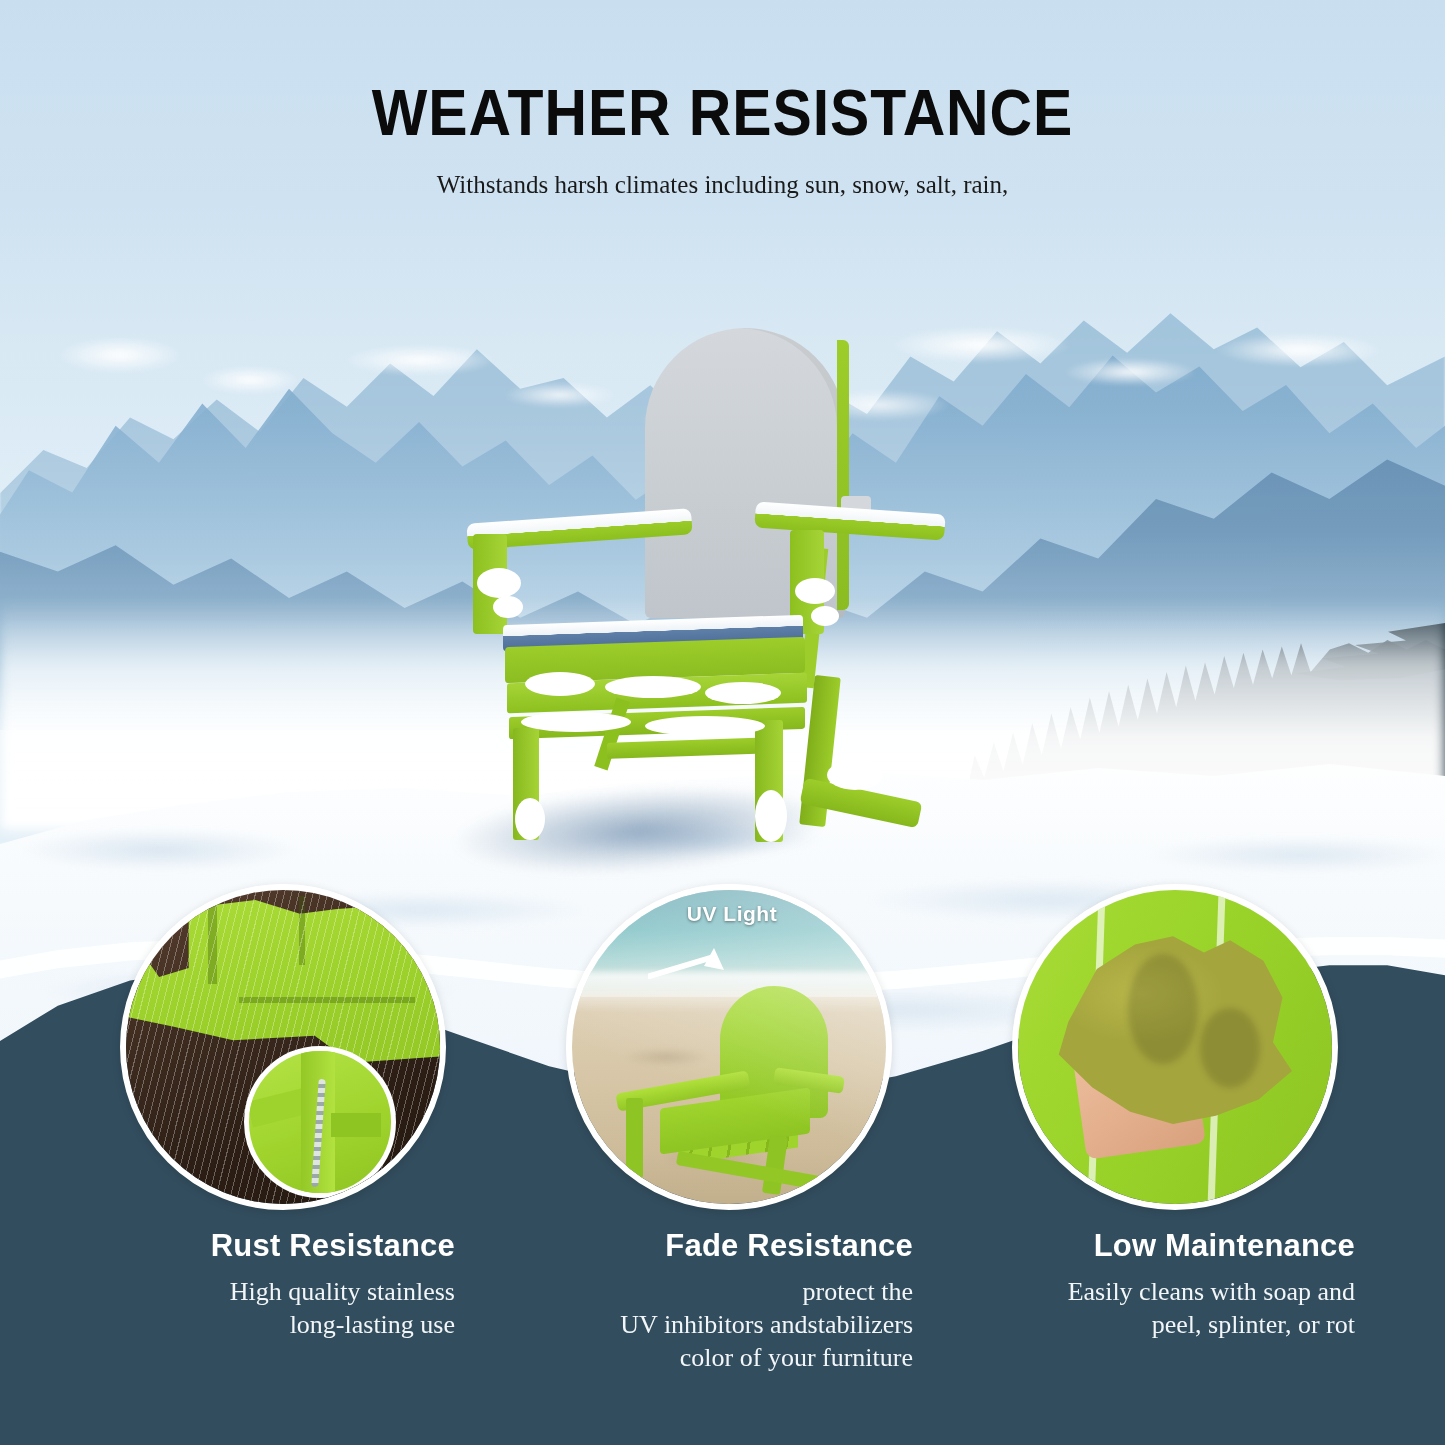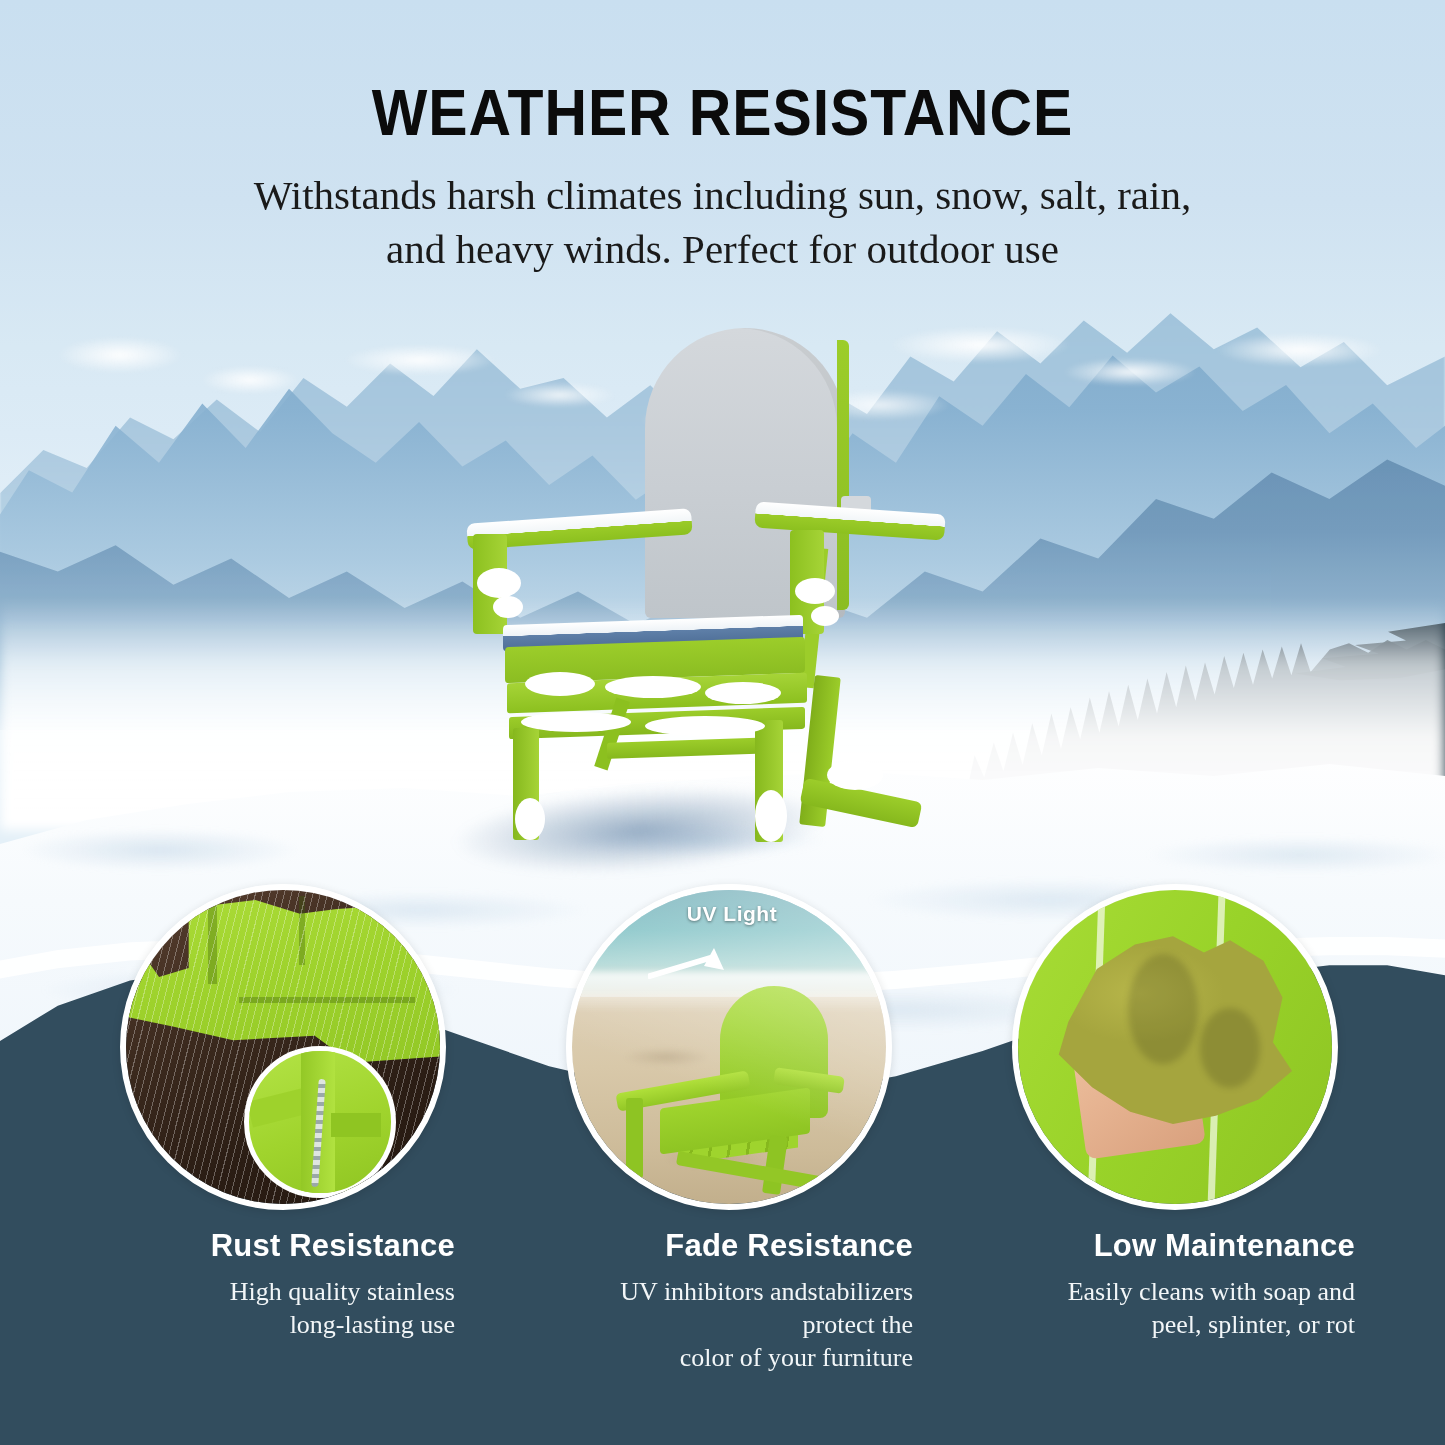--- a/index.html
+++ b/index.html
@@ -204,21 +204,21 @@
     font-weight:bold;
     font-size:64px;
     letter-spacing:1px;
     color:#0b0b0b;
     transform:scaleX(.92);
   }
   .subtitle{
     margin:18px auto 0;
     width:960px;
     font-family:"Liberation Serif", serif;
-    font-size:41px;
+    font-size:25px;
     line-height:1.32;
     color:#1a1a1a;
   }
   .subtitle .l2{display:block;}
 
   
   .darkpanel{
     position:absolute;left:0;top:940px;width:1445px;height:505px;
     background:#324d5e;
     clip-path:polygon(
@@ -402,21 +402,20 @@
     <div class="snowclump" style="left:190px;top:396px;width:120px;height:20px;"></div>
     <div class="snowclump" style="left:60px;top:478px;width:30px;height:42px;"></div>
     <div class="snowclump" style="left:300px;top:470px;width:32px;height:52px;"></div>
     <div class="snowclump" style="left:372px;top:440px;width:56px;height:30px;"></div>
   </div>
 
   <div class="header">
     <h1 class="title">WEATHER RESISTANCE</h1>
     <p class="subtitle">
       <span>Withstands harsh climates including sun, snow, salt, rain,</span>
-      <span class="l2">and heavy winds. Perfect for outdoor use</span>
     </p>
   </div>
 
   <div class="wavelight"></div>
   <div class="darkpanel"></div>
 
   <div class="circles">
 
     <div class="circ circ-1">
       <div class="circ-inner c1-bg"></div>
@@ -473,22 +472,22 @@
     <p class="cap-title">Rust Resistance</p>
     <p class="cap-body">
       <span>High quality stainless</span>
       <span>long-lasting use</span>
     </p>
   </div>
 
   <div class="caption cap-2">
     <p class="cap-title">Fade Resistance</p>
     <p class="cap-body">
+      <span>protect the</span>
       <span>UV inhibitors andstabilizers</span>
-      <span>protect the</span>
       <span>color of your furniture</span>
     </p>
   </div>
 
   <div class="caption cap-3">
     <p class="cap-title">Low Maintenance</p>
     <p class="cap-body">
       <span>Easily cleans with soap and</span>
       <span>peel, splinter, or rot</span>
     </p>

